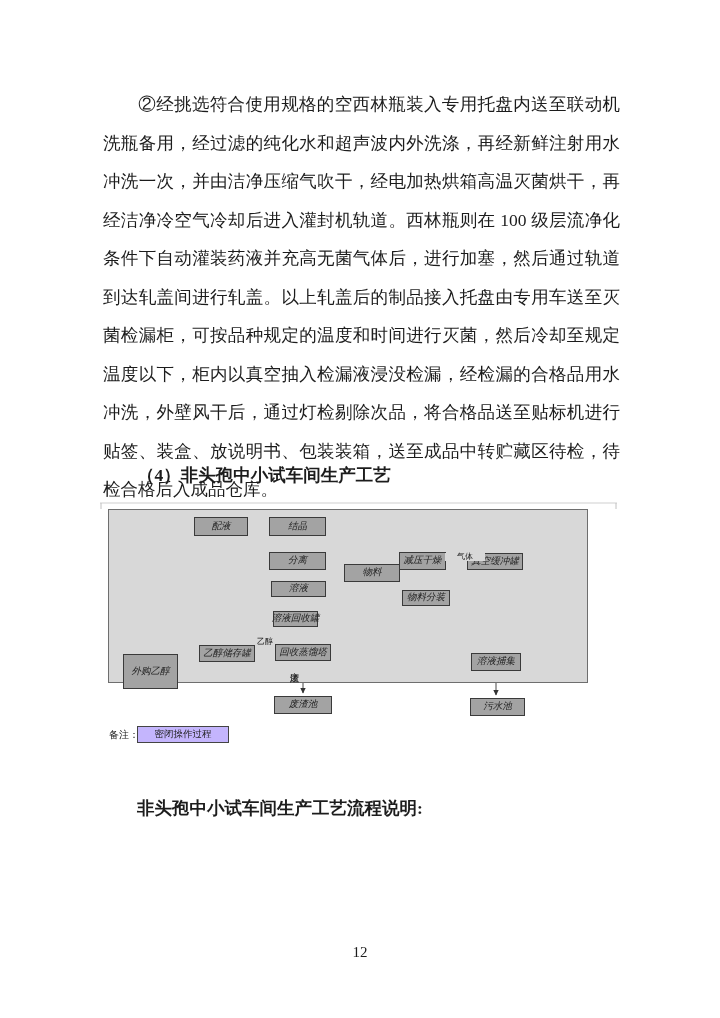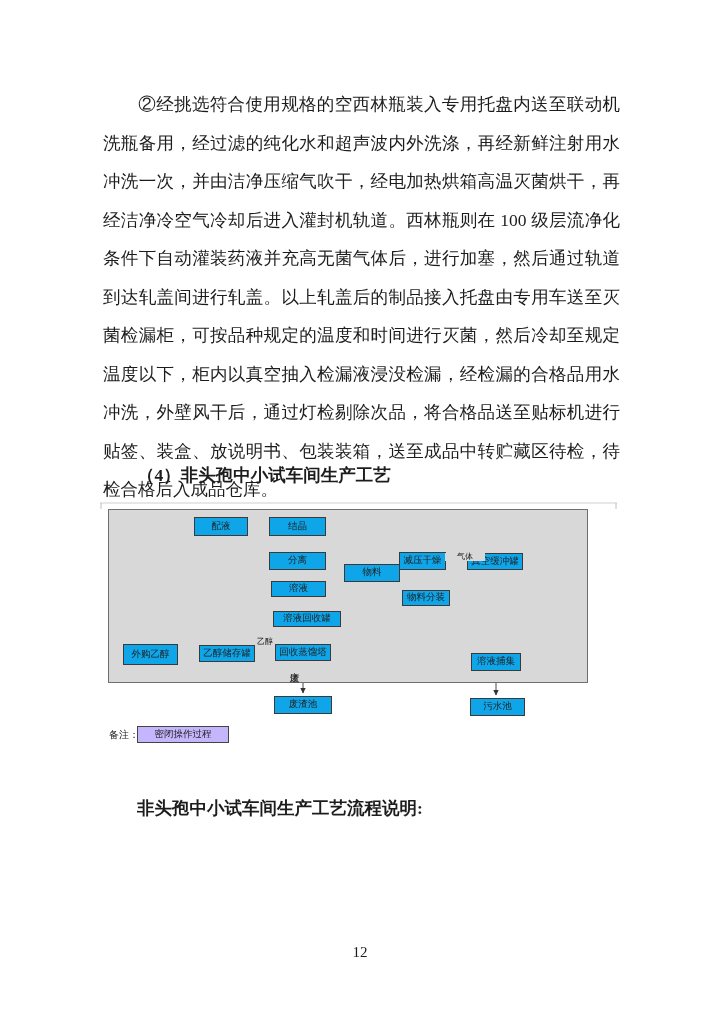--- a/index.html
+++ b/index.html
@@ -31,34 +31,34 @@
     font-size:15px;line-height:22px;text-align:center;
   }
   
   .figure{position:absolute;left:100px;top:500px;width:520px;height:248px;}
   .figure svg{position:absolute;left:0;top:0;}
   .panel{
     position:absolute;left:8px;top:9px;width:480px;height:174px;
     background:#d8d8d8;border:1px solid #6e6e6e;box-sizing:border-box;
   }
   .node{
-    position:absolute;box-sizing:border-box;background:#0ea5e9;border:1px solid #3a3a3a;
+    position:absolute;box-sizing:border-box;background:#a3a3a3;border:1px solid #3a3a3a;
     display:flex;align-items:center;justify-content:center;
-    font-size:9.5px;line-height:1;color:#222;white-space:nowrap;
+    font-size:9.5px;line-height:1;color:#222;white-space:nowrap;font-style:italic;
   }
   .n-liquid_prep{left:94px;top:17px;width:54px;height:19px;}
   .n-crystallize{left:169px;top:17px;width:57px;height:19px;}
   .n-separate{left:169px;top:52px;width:57px;height:18px;}
   .n-material{left:244px;top:64px;width:56px;height:18px;text-align:right;}
   .n-vacuum_dry{left:299px;top:52px;width:47px;height:18px;}
   .n-vacuum_buffer_tank{left:367px;top:53px;width:56px;height:17px;}
   .n-solution{left:171px;top:81px;width:55px;height:16px;}
   .n-material_packing{left:302px;top:90px;width:48px;height:16px;}
-  .n-solution_recovery_tank{left:173px;top:111px;width:68px;height:16px;}
-  .n-purchased_ethanol{left:23px;top:144px;width:55px;height:21px;}
+  .n-solution_recovery_tank{left:173px;top:111px;width:45px;height:16px;}
+  .n-purchased_ethanol{left:23px;top:154px;width:55px;height:35px;}
   .n-ethanol_storage_tank{left:99px;top:145px;width:56px;height:17px;}
   .n-recovery_distillation_tower{left:175px;top:144px;width:56px;height:17px;}
   .n-solution_capture{left:371px;top:153px;width:50px;height:18px;}
   .n-waste_residue_pool{left:174px;top:196px;width:58px;height:18px;}
   .n-sewage_pool{left:370px;top:198px;width:55px;height:18px;}
   .edge-label{position:absolute;font-size:8px;line-height:1;color:#222;white-space:nowrap;}
   .el-gas{left:345px;top:53px;background:#d8d8d8;padding:0 12px;}
   .el-ethanol{left:157px;top:138px;}
   .el-waste{left:189px;top:164px;writing-mode:vertical-rl;font-size:9.5px;letter-spacing:2px;}
   .note-label{position:absolute;left:9px;top:230px;font-size:10px;line-height:1;color:#222;}

